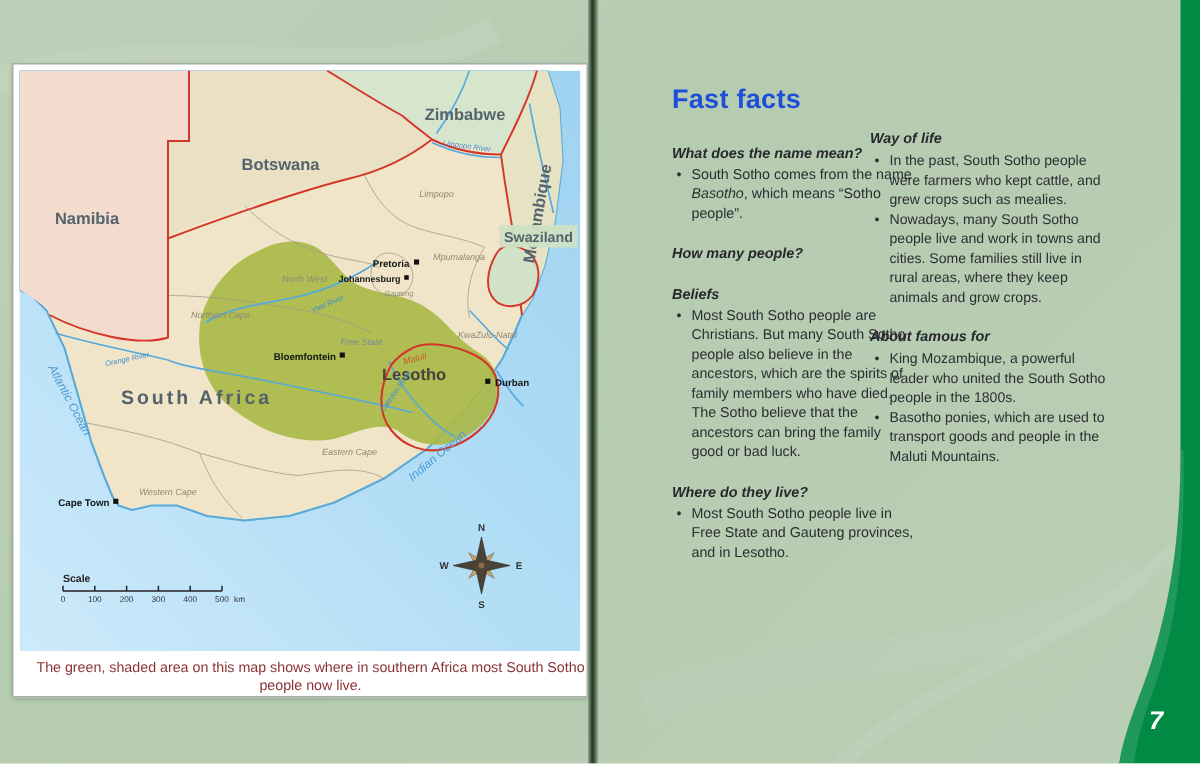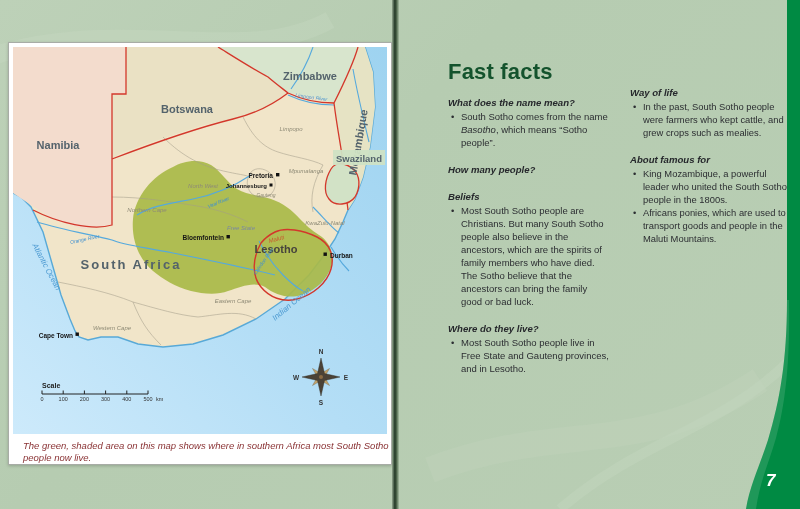--- a/index.html
+++ b/index.html
@@ -10,41 +10,41 @@
   }
   .texture{position:absolute;pointer-events:none;}
   
   .map-frame{
     position:absolute;left:8px;top:42px;width:384px;height:423px;
     background:#ffffff;border:1px solid #a8aca6;box-sizing:border-box;
     box-shadow:0 1px 3px rgba(0,0,0,.2);
   }
   .map-frame svg{display:block;margin:4px;}
   .map-caption{
-    font-style:italic;color:#8a3335;
+    text-align:center;color:#8a3335;
     font-size:9.5px;line-height:11.5px;padding:2px 0 0 14px;
   }
   
   .seam{
     position:absolute;left:392px;top:0;width:7px;height:509px;
     background:linear-gradient(90deg,#93a88f 0%,#223826 40%,#41583f 60%,#7d977a 85%,#a9bea4 100%);
   }
   
   .facts-title{
     position:absolute;left:448px;top:44px;
-    font-size:22px;font-weight:bold;color:#14532d;letter-spacing:.2px;
+    font-size:18px;font-weight:bold;color:#1d4ed8;letter-spacing:.2px;
   }
   .facts-col{position:absolute;font-size:9.5px;color:#2c2e32;line-height:13px;}
   .facts-col h3{font-size:9.6px;font-style:italic;font-weight:bold;margin:14px 0 1px 0;color:#26282c;}
   .facts-col section:first-child h3{margin-top:0;}
   .facts-col ul{margin:0;padding:0;list-style:none;}
   .facts-col li{position:relative;padding-left:13px;}
   .facts-col li::before{content:"\2022";position:absolute;left:3px;}
   #col1{left:448px;top:96px;width:162px;}
-  #col2{left:630px;top:86px;width:160px;font-size:9.4px;}
+  #col2{left:580px;top:86px;width:160px;font-size:9.4px;}
   
   .swoosh{position:absolute;right:0;top:0;width:70px;height:509px;}
   .pagenum{
     position:absolute;left:766px;top:471px;color:#ffffff;
     font-weight:bold;font-style:italic;font-size:17px;
   }
   
   .country{font-family:"Liberation Sans",sans-serif;font-weight:bold;font-size:11px;fill:#54636c;}
   .country-lg{font-family:"Liberation Sans",sans-serif;font-weight:bold;font-size:13px;fill:#53626b;letter-spacing:2px;}
   .prov{font-family:"Liberation Sans",sans-serif;font-style:italic;font-size:6px;fill:#8e8a76;}
@@ -225,27 +225,28 @@
       <li>Most South Sotho people live in Free State and Gauteng provinces, and in Lesotho.</li>
     </ul>
   </section>
 </div>
 
 <div class="facts-col" id="col2">
   <section>
     <h3>Way of life</h3>
     <ul>
       <li>In the past, South Sotho people were farmers who kept cattle, and grew crops such as mealies.</li>
+      <li>Nowadays, many South Sotho people live and work in towns and cities.  Some families still live in rural areas, where they keep animals and grow crops.</li>
     </ul>
   </section>
   <section>
     <h3>About famous for</h3>
     <ul>
       <li>King Mozambique, a powerful leader who united the South Sotho people in the 1800s.</li>
-      <li>Africans ponies, which are used to transport goods and people in the Maluti Mountains.</li>
+      <li>Basotho ponies, which are used to transport goods and people in the Maluti Mountains.</li>
     </ul>
   </section>
 </div>
 
 <svg class="swoosh" width="70" height="509" viewBox="0 0 70 509">
   <path d="M70,0 L57,0 L57,300 C57,360 50,400 38,440 C30,465 20,485 16,509 L70,509 Z" fill="#008a43"></path>
   <path d="M57,300 C57,360 50,400 38,440 C30,465 20,485 16,509 L26,509 C30,480 40,460 46,438 C56,402 60,360 59,300 Z" fill="#ffffff" opacity=".12"></path>
 </svg>
 
 <div class="pagenum">7</div>

